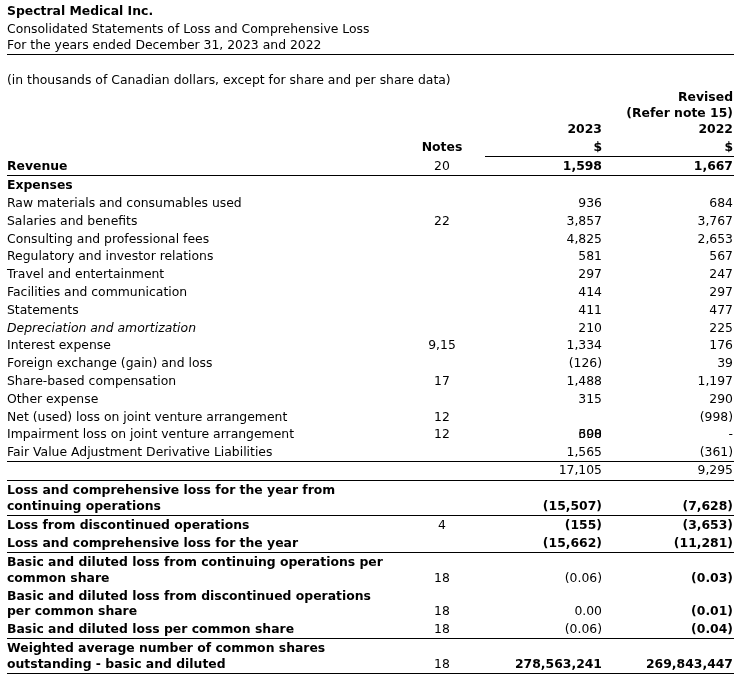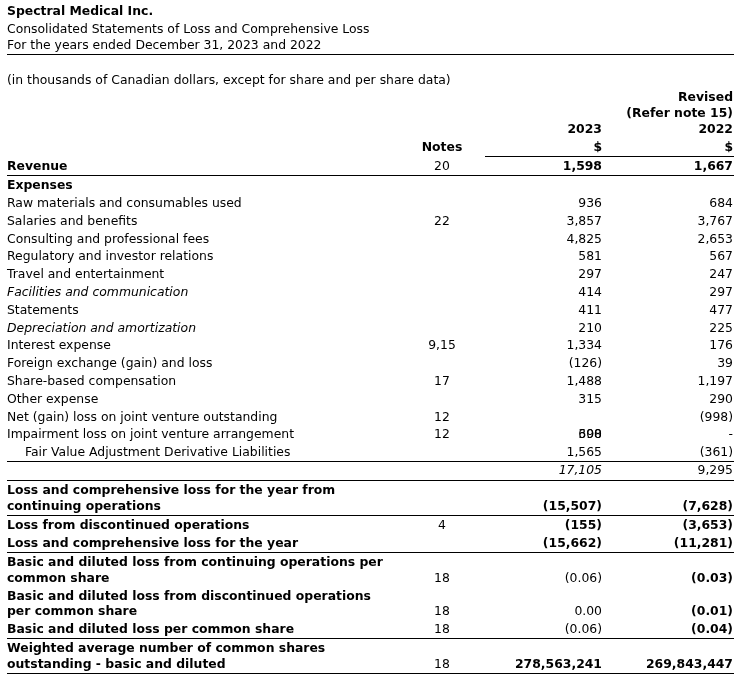--- a/index.html
+++ b/index.html
@@ -66,21 +66,21 @@
       <div class="t c1" style="top: 248px;">581</div>
       <div class="t c2" style="top: 248px;">567</div>
     </div>
     <div>
       <div class="t lbl" style="top: 266px;">Travel and entertainment</div>
       <div class="t note" style="top: 266px;"></div>
       <div class="t c1" style="top: 266px;">297</div>
       <div class="t c2" style="top: 266px;">247</div>
     </div>
     <div>
-      <div class="t lbl" style="top: 284px; font-style: italic;">Facilities and communication</div>
+      <div class="t lbl" style="top: 284px;">Facilities and communication</div>
       <div class="t note" style="top: 284px;"></div>
       <div class="t c1" style="top: 284px;">414</div>
       <div class="t c2" style="top: 284px;">297</div>
     </div>
     <div>
       <div class="t lbl" style="top: 302px;">Statements</div>
       <div class="t note" style="top: 302px;"></div>
       <div class="t c1" style="top: 302px;">411</div>
       <div class="t c2" style="top: 302px;">477</div>
     </div>
@@ -108,41 +108,41 @@
       <div class="t c1" style="top: 373px;">1,488</div>
       <div class="t c2" style="top: 373px;">1,197</div>
     </div>
     <div>
       <div class="t lbl" style="top: 391px;">Other expense</div>
       <div class="t note" style="top: 391px;"></div>
       <div class="t c1" style="top: 391px;">315</div>
       <div class="t c2" style="top: 391px;">290</div>
     </div>
     <div>
-      <div class="t lbl" style="top: 409px;">Net (gain) loss on joint venture outstanding</div>
+      <div class="t lbl" style="top: 409px;">Net (used) loss on joint venture arrangement</div>
       <div class="t note" style="top: 409px;">12</div>
       <div class="t c1" style="top: 426px;">398</div>
       <div class="t c2" style="top: 409px;">(998)</div>
     </div>
     <div>
       <div class="t lbl" style="top: 426px;">Impairment loss on joint venture arrangement</div>
       <div class="t note" style="top: 426px;">12</div>
       <div class="t c1" style="top: 426px;">600</div>
       <div class="t c2" style="top: 426px;">-</div>
     </div>
     <div>
-      <div class="t lbl" style="top: 444px; margin-left: 18px;">Fair Value Adjustment Derivative Liabilities</div>
+      <div class="t lbl" style="top: 444px;">Fair Value Adjustment Derivative Liabilities</div>
       <div class="t note" style="top: 444px;"></div>
       <div class="t c1" style="top: 444px;">1,565</div>
       <div class="t c2" style="top: 444px;">(361)</div>
     </div>
   </div>
 <div class="hr" style="top:461px; left:7px; width:727px;"></div>
 <div>
-  <div class="t c1" style="top:462px;font-style:italic;">17,105</div>
+  <div class="t c1" style="top:462px;">17,105</div>
   <div class="t c2" style="top:462px;">9,295</div>
 </div>
 <div class="hr" style="top:480px; left:7px; width:727px;"></div>
 
 <div>
   <div class="t lbl b" style="top:482px;">Loss and comprehensive loss for the year from</div>
   <div class="t lbl b" style="top:498px;">continuing operations</div>
   <div class="t c1 b" style="top:498px;">(15,507)</div>
   <div class="t c2 b" style="top:498px;">(7,628)</div>
 </div>

